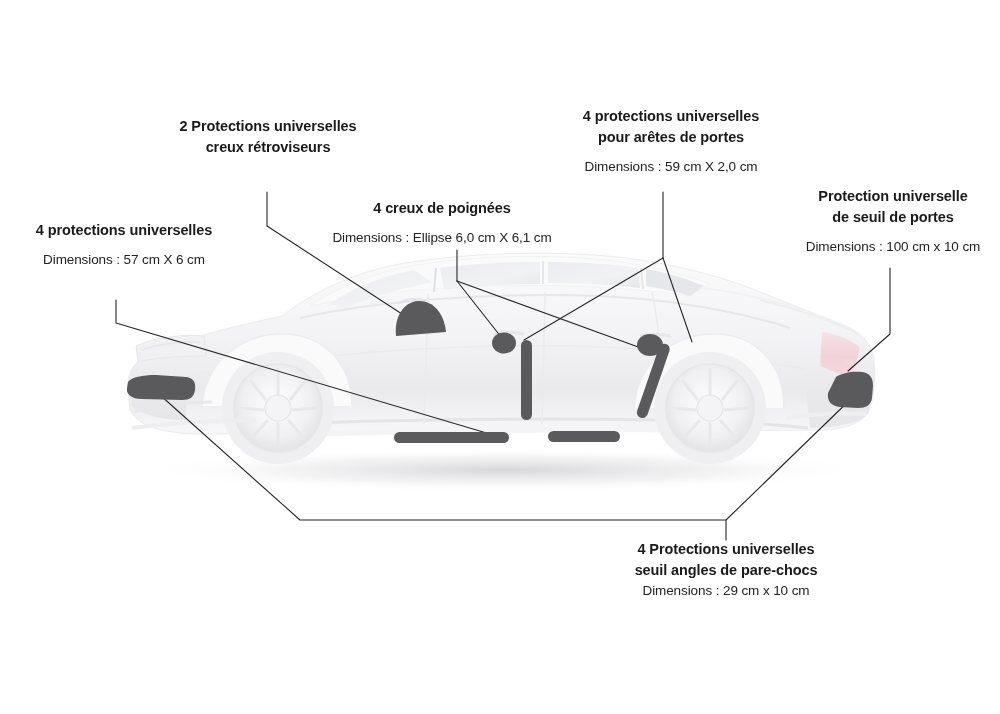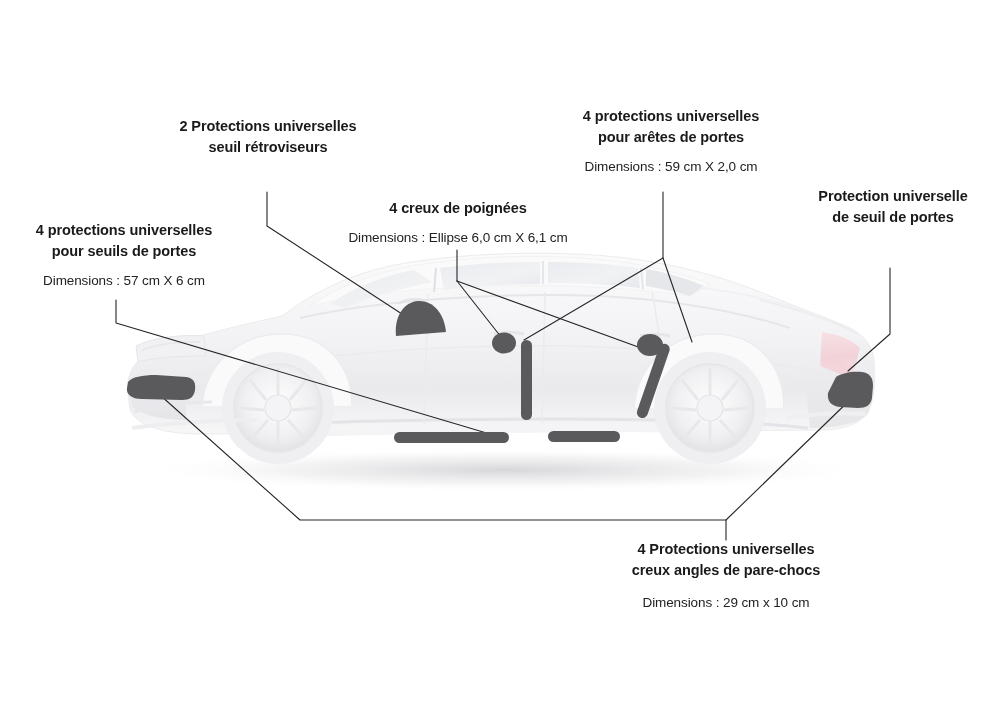--- a/index.html
+++ b/index.html
@@ -35,21 +35,21 @@
     font-weight: normal;
     font-size: 13.5px;
     line-height: 20px;
     letter-spacing: -0.1px;
     white-space: nowrap;
     color: #222;
   }
   .ta-center { text-align: center; }
 
   .gap-sm .dims { margin-top: 9px; }
-  .gap-md .dims { margin-top: 12px; }
+  .gap-md .dims { }
 
   
   #carLayer, #leaderLayer, #partLayer {
     position: absolute;
     left: 0; top: 0;
     width: 1000px;
     height: 714px;
   }
   #carLayer   { z-index: 1; }
   #leaderLayer{ z-index: 2; }
@@ -245,45 +245,45 @@
       <path d="M 836 377 C 842 373, 852 371, 862 372 C 870 373, 873 378, 873 386
                L 872 398 C 871 405, 866 408, 858 408 L 840 407
                C 831 406, 827 401, 828 393 Z"></path>
     </g>
   </svg>
 
   <div class="txtLayer">
 
     <div class="callout ta-center gap-sm" style="left:148px; top:116px; width:240px;">
       <div class="title">2 Protections universelles</div>
-      <div class="title">seuil rétroviseurs</div>
+      <div class="title">creux rétroviseurs</div>
     </div>
 
     <div class="callout ta-center gap-sm" style="left:10px; top:220px; width:228px;">
       <div class="title">4 protections universelles</div>
-      <div class="title">pour seuils de portes</div>
       <div class="dims">Dimensions : 57 cm X 6 cm</div>
     </div>
 
-    <div class="callout ta-center gap-sm" style="left:336px; top:198px; width:244px;">
+    <div class="callout ta-center gap-sm" style="left:320px; top:198px; width:244px;">
       <div class="title">4 creux de poignées</div>
       <div class="dims">Dimensions : Ellipse 6,0 cm X 6,1 cm</div>
     </div>
 
     <div class="callout ta-center gap-sm" style="left:557px; top:106px; width:228px;">
       <div class="title">4 protections universelles</div>
       <div class="title">pour arêtes de portes</div>
       <div class="dims">Dimensions : 59 cm X 2,0 cm</div>
     </div>
 
     <div class="callout ta-center gap-sm" style="left:790px; top:186px; width:206px;">
       <div class="title">Protection universelle</div>
       <div class="title">de seuil de portes</div>
+      <div class="dims">Dimensions : 100 cm x 10 cm</div>
     </div>
 
     <div class="callout ta-center gap-md" style="left:598px; top:539px; width:256px;">
       <div class="title">4 Protections universelles</div>
-      <div class="title">creux angles de pare-chocs</div>
+      <div class="title">seuil angles de pare-chocs</div>
       <div class="dims">Dimensions : 29 cm x 10 cm</div>
     </div>
 
   </div>
 </div>
 
 </body></html>

